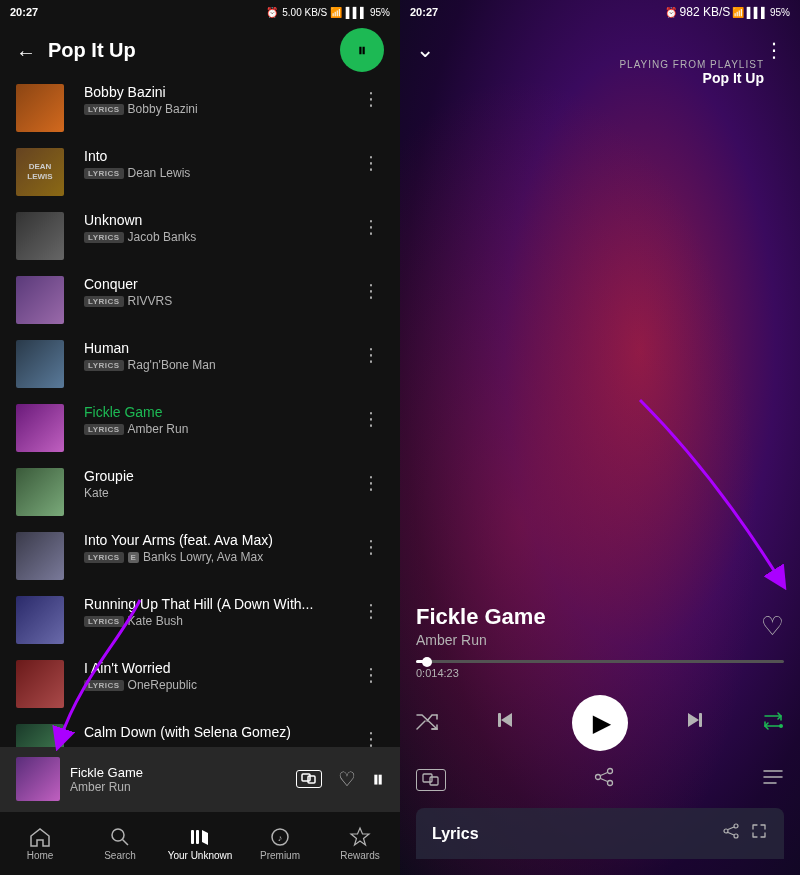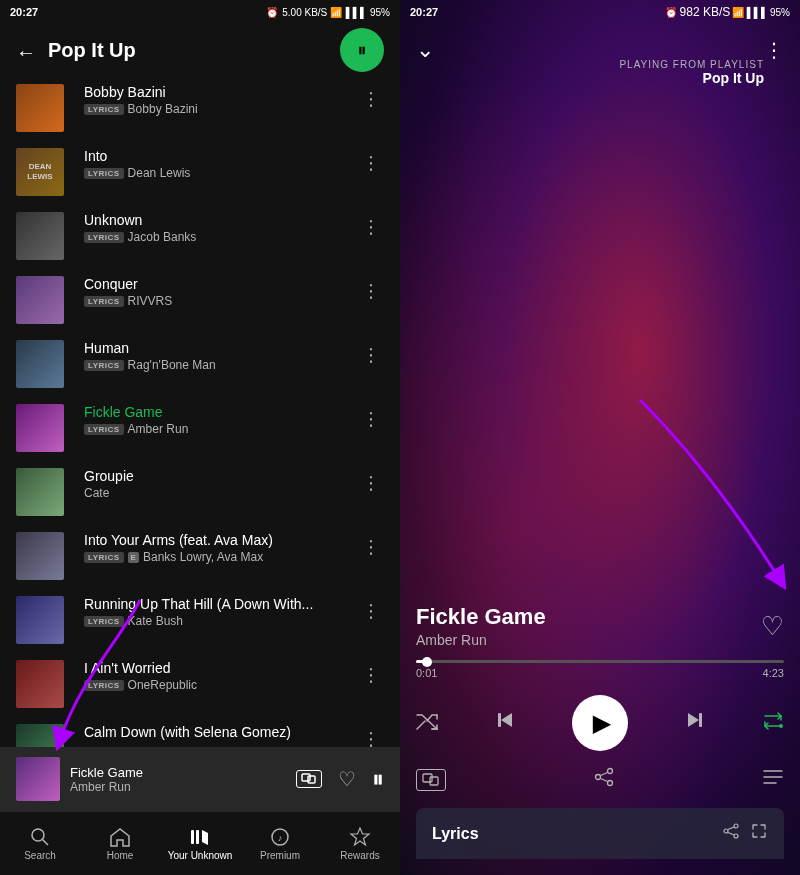--- a/index.html
+++ b/index.html
@@ -287,21 +287,20 @@
       width: 10px;
       height: 10px;
       background: #fff;
       border-radius: 50%;
       position: absolute;
       right: -5px;
       top: -3.5px;
     }
     .time-row {
       display: flex;
-      justify-content: space-between;
       margin-bottom: 16px;
     }
     .time-label { color: #b3b3b3; font-size: 11px; }
 
     .controls-row {
       display: flex;
       align-items: center;
       justify-content: space-between;
       margin-bottom: 16px;
     }
@@ -448,21 +447,21 @@
         </div>
       </div>
       <span class="more-btn">⋮</span>
     </div>
 
     <div class="song-item">
       <div class="song-art" style="background: linear-gradient(135deg,#3a5a3a,#7aaa7a); width:48px;height:48px;border-radius:2px;flex-shrink:0;"></div>
       <div class="song-info">
         <div class="song-name">Groupie</div>
         <div class="song-meta">
-          <span class="song-artist">Cate</span>
+          <span class="song-artist">Kate</span>
         </div>
       </div>
       <span class="more-btn">⋮</span>
     </div>
 
     <div class="song-item">
       <div class="song-art" style="background: linear-gradient(135deg,#3a3a4a,#7a7a9a); width:48px;height:48px;border-radius:2px;flex-shrink:0;"></div>
       <div class="song-info">
         <div class="song-name">Into Your Arms (feat. Ava Max)</div>
         <div class="song-meta">
@@ -525,30 +524,30 @@
         </svg>
       </span>
       <span class="np-heart">♡</span>
       <span class="np-btn" style="font-size:24px;">⏸</span>
     </div>
   </div>
 
   <div class="bottom-nav">
     <div class="nav-item">
       <svg width="22" height="22" viewBox="0 0 22 22" fill="none">
+        <path d="M2 10L11 3L20 10V20H14V14H8V20H2V10Z" stroke="#b3b3b3" stroke-width="1.5" fill="none"></path>
+      </svg>
+      <span class="nav-label">Home</span>
+    </div>
+    <div class="nav-item">
+      <svg width="22" height="22" viewBox="0 0 22 22" fill="none">
         <circle cx="9" cy="9" r="6" stroke="#b3b3b3" stroke-width="1.5"></circle>
         <line x1="13.5" y1="13.5" x2="19" y2="19" stroke="#b3b3b3" stroke-width="1.5"></line>
       </svg>
       <span class="nav-label">Search</span>
-    </div>
-    <div class="nav-item">
-      <svg width="22" height="22" viewBox="0 0 22 22" fill="none">
-        <path d="M2 10L11 3L20 10V20H14V14H8V20H2V10Z" stroke="#b3b3b3" stroke-width="1.5" fill="none"></path>
-      </svg>
-      <span class="nav-label">Home</span>
     </div>
     <div class="nav-item">
       <svg width="22" height="22" viewBox="0 0 22 22" fill="none">
         <rect x="2" y="4" width="3" height="14" rx="1" fill="white"></rect>
         <rect x="7" y="4" width="3" height="14" rx="1" fill="white"></rect>
         <path d="M13 4L19 7V19L13 16V4Z" fill="white"></path>
       </svg>
       <span class="nav-label active">Your Unknown</span>
     </div>
     <div class="nav-item">

